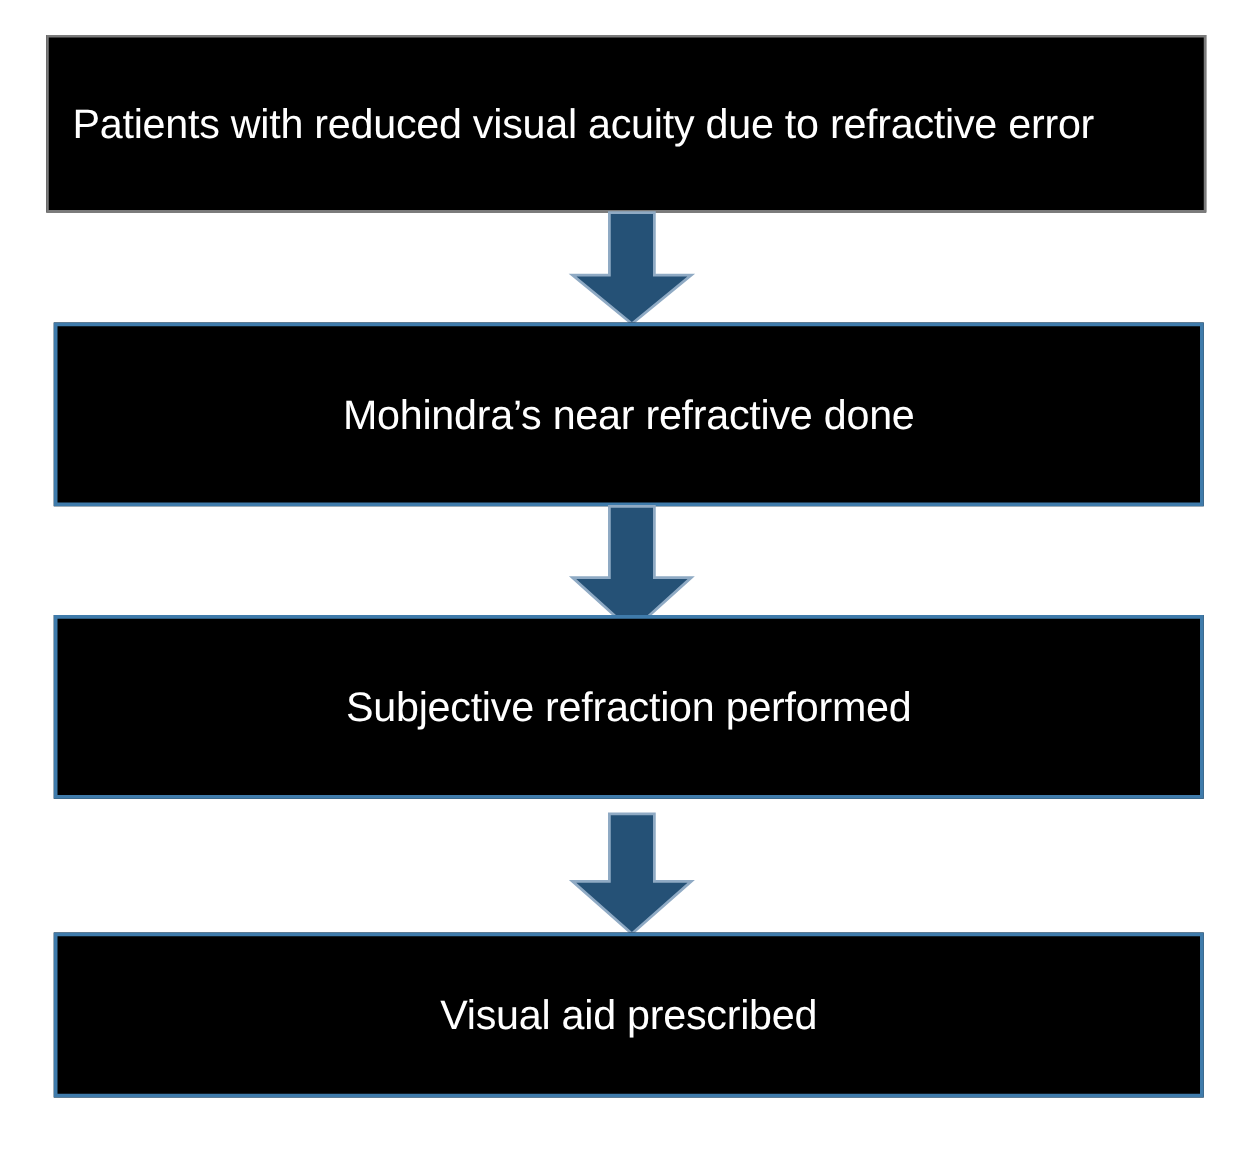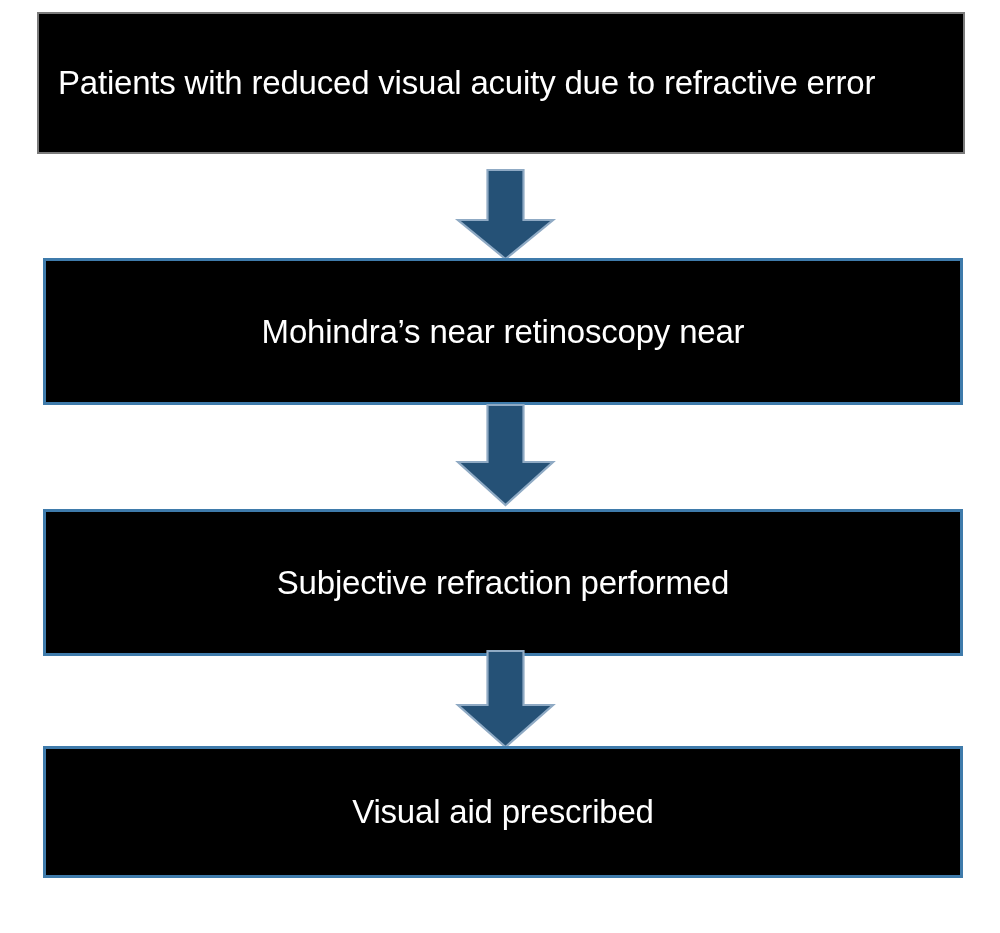--- a/index.html
+++ b/index.html
@@ -50,23 +50,23 @@
 
   
   .node--blue {
     border: 3px solid #3f7bab;
   }
   .node--blue .node-label {
     text-align: center;
   }
 
   
-  #node-0 { left: 37px;  top: 12px;  width: 928px; height: 142px; }
+  #node-0 { left: 37px;  top: 28px;  width: 928px; height: 142px; }
   #node-1 { left: 43px;  top: 258px; width: 920px; height: 147px; }
-  #node-2 { left: 43px;  top: 509px; width: 920px; height: 147px; }
+  #node-2 { left: 43px;  top: 492px; width: 920px; height: 147px; }
   #node-3 { left: 43px;  top: 746px; width: 920px; height: 132px; }
 
   
   .connector {
     position: absolute;
     left: 457px;
     width: 97px;
   }
   .connector svg {
     display: block;
@@ -87,21 +87,21 @@
     <div class="node-label">Patients with reduced visual acuity due to refractive error</div>
   </div>
 
   <div class="connector" id="connector-0">
     <svg viewBox="0 0 97 90" preserveAspectRatio="none" aria-hidden="true">
       <polygon points="30.5,0 66.5,0 66.5,50 96,50 48.5,89 1,50 30.5,50" fill="#255176" stroke="#8faac4" stroke-width="2.2" stroke-linejoin="miter" vector-effect="non-scaling-stroke"></polygon>
     </svg>
   </div>
 
   <div class="node node--blue" id="node-1">
-    <div class="node-label">Mohindra’s near retinoscopy near</div>
+    <div class="node-label">Mohindra’s near refractive done</div>
   </div>
 
   <div class="connector" id="connector-1">
     <svg viewBox="0 0 97 101" preserveAspectRatio="none" aria-hidden="true">
       <polygon points="30.5,0 66.5,0 66.5,57 96,57 48.5,100 1,57 30.5,57" fill="#255176" stroke="#8faac4" stroke-width="2.2" stroke-linejoin="miter" vector-effect="non-scaling-stroke"></polygon>
     </svg>
   </div>
 
   <div class="node node--blue" id="node-2">
     <div class="node-label">Subjective refraction performed</div>

